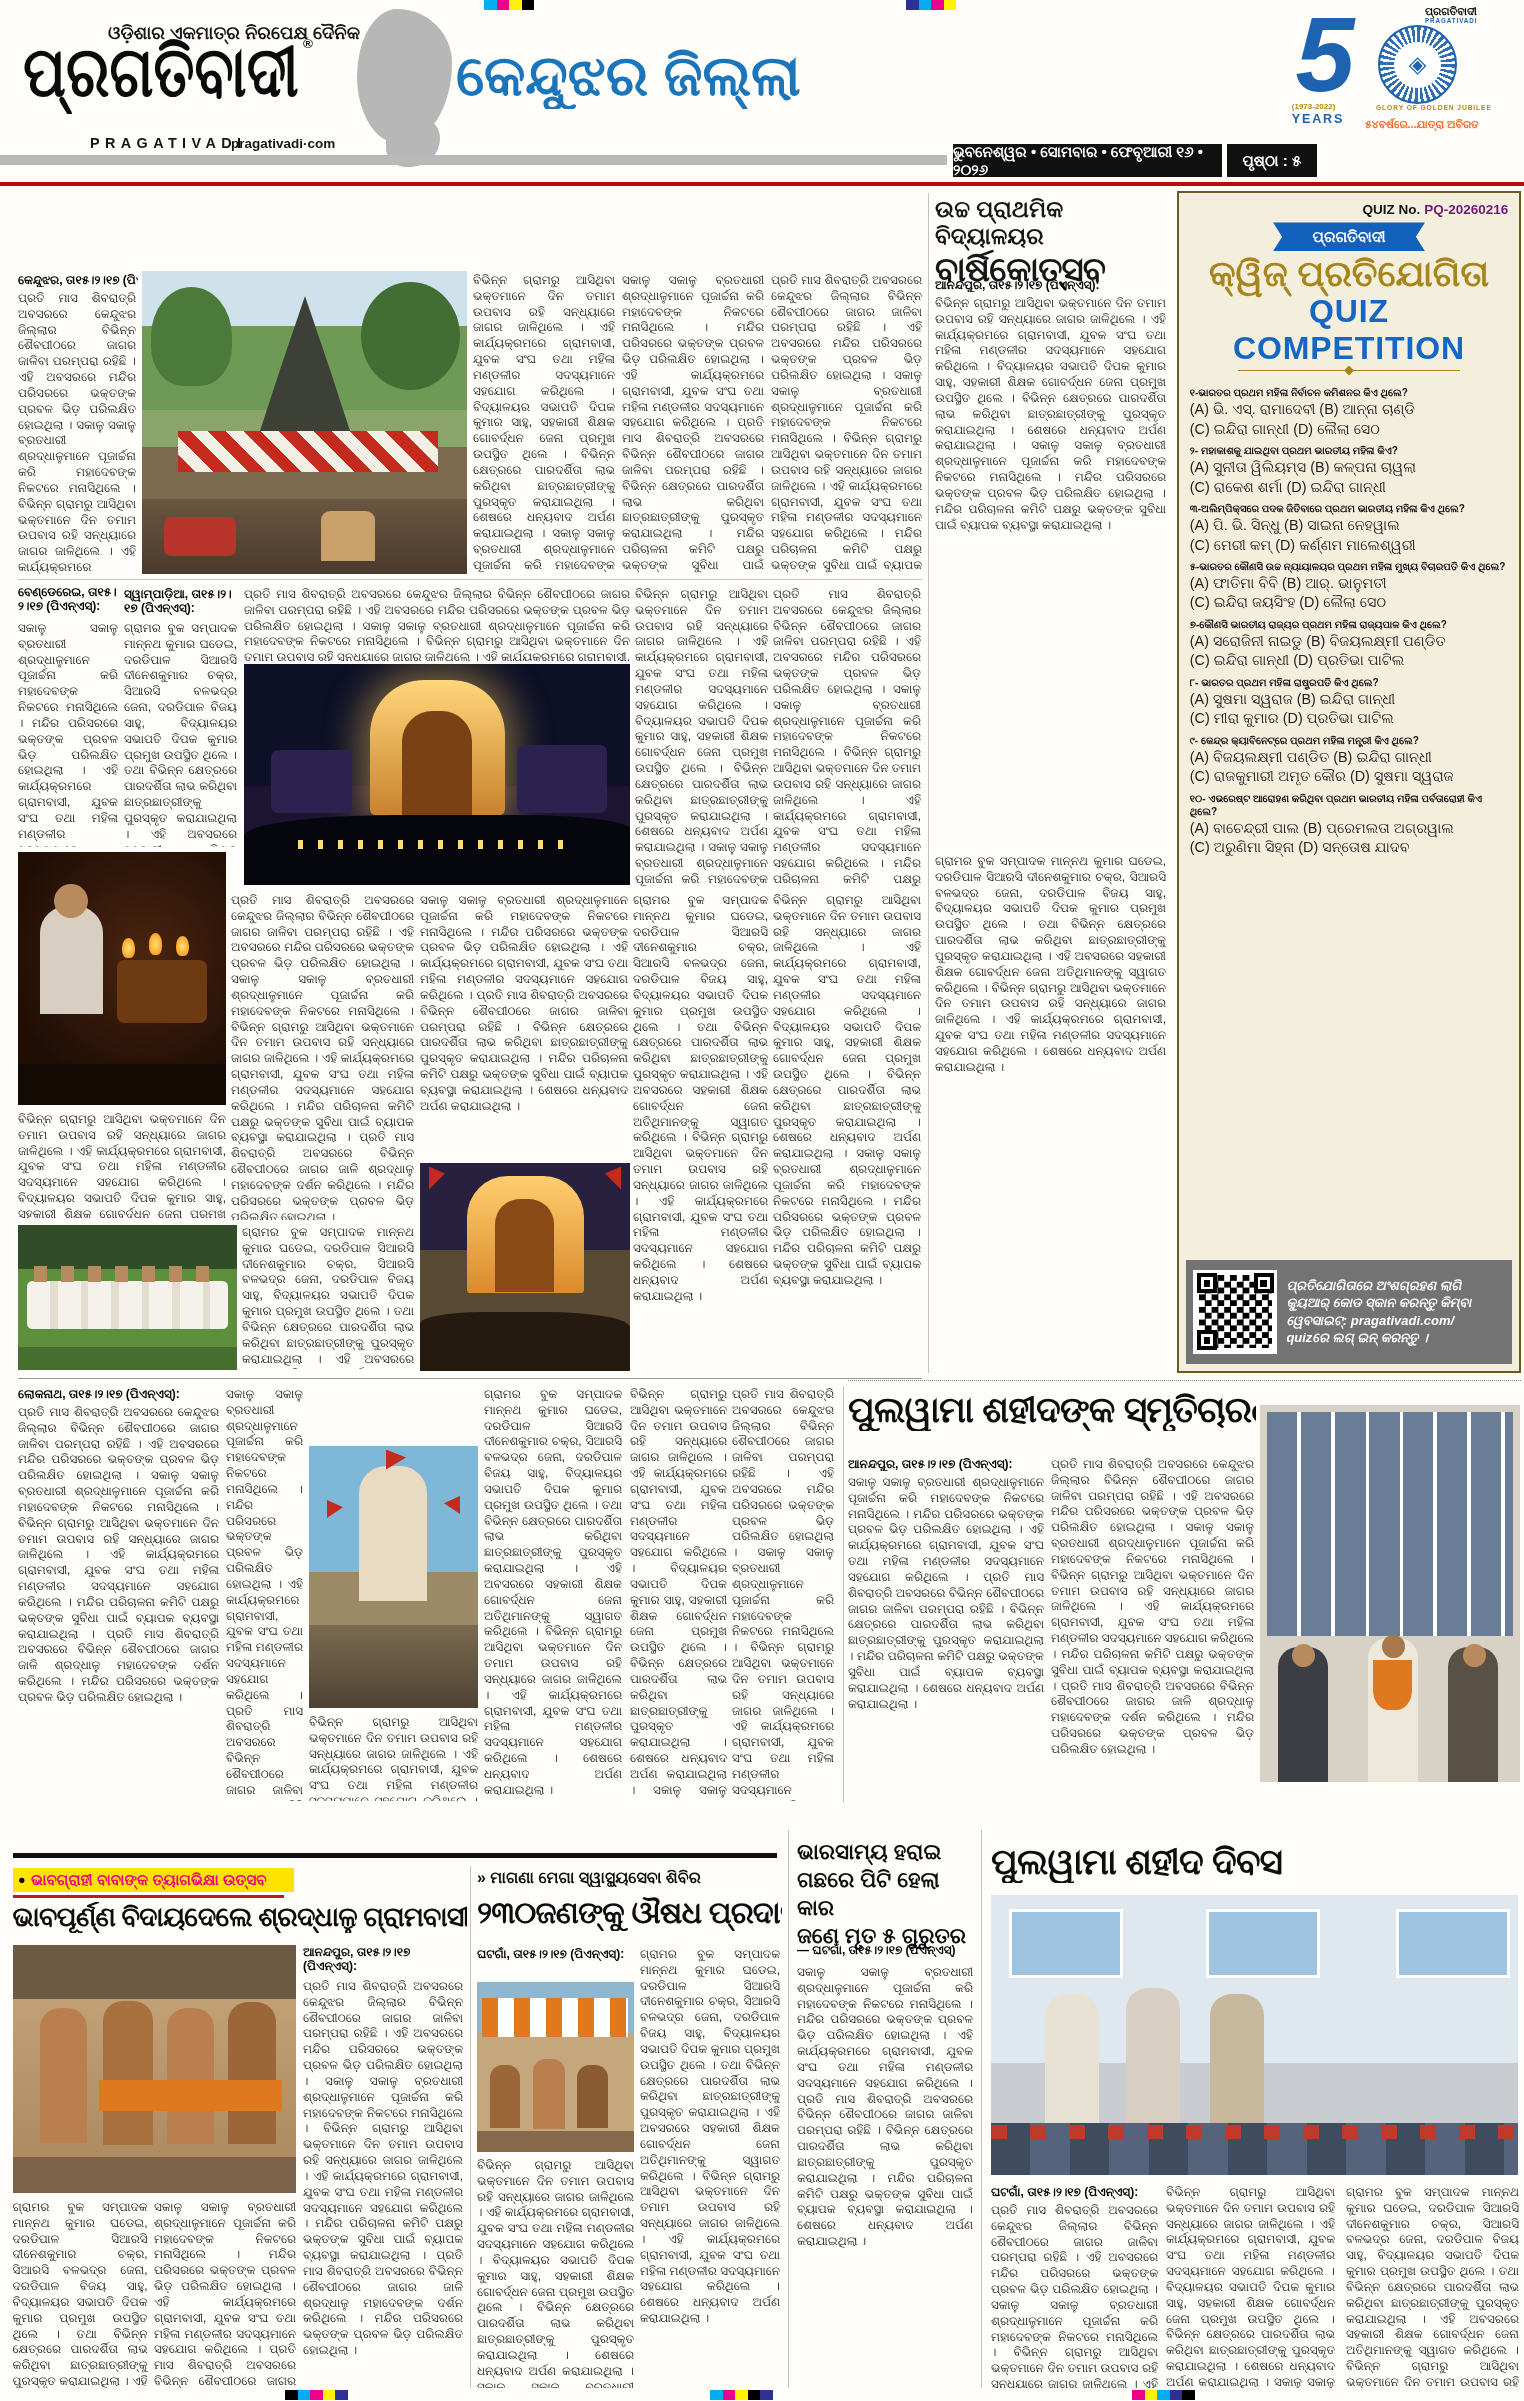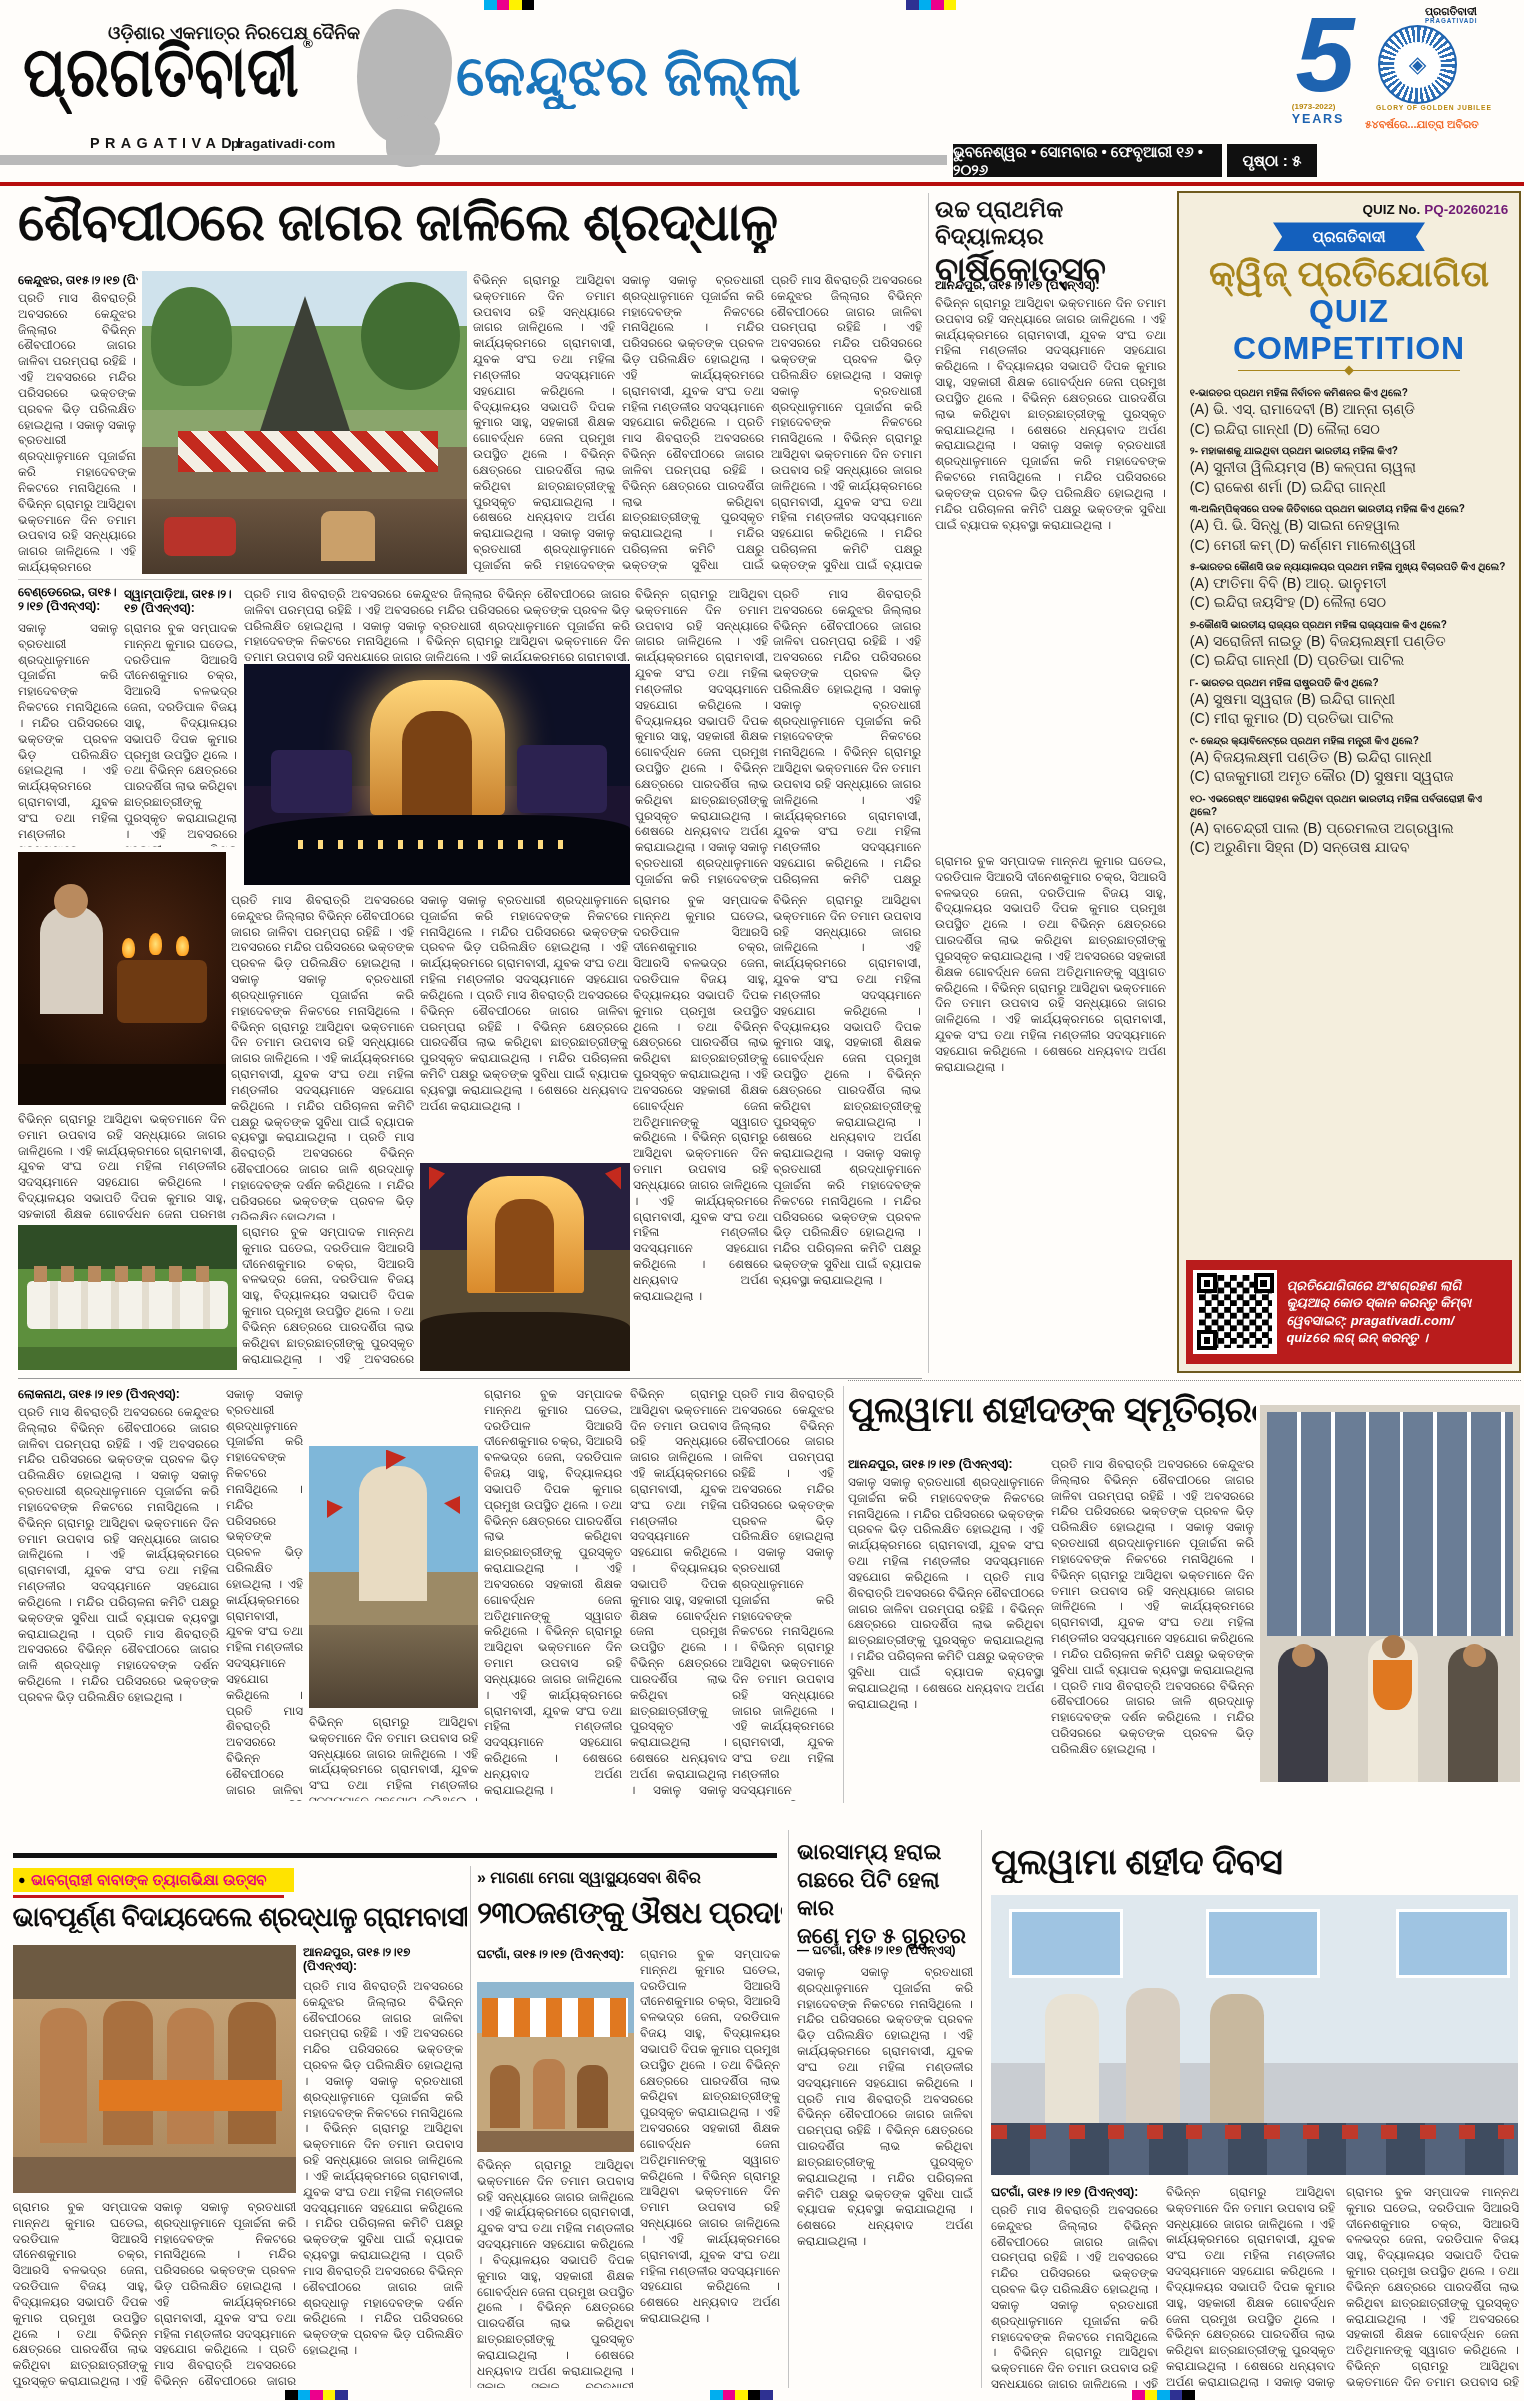--- a/index.html
+++ b/index.html
@@ -26,21 +26,21 @@
           font-weight:bold;font-size:15.2px;padding:5.4px 0;
           clip-path:polygon(0 0,100% 0,94% 50%,100% 100%,0 100%,6% 50%);}
   .qtitle-od{text-align:center;font-size:36px;font-weight:900;color:#a8851c;line-height:1.05;}
   .qtitle-en{text-align:center;font-size:32px;font-weight:900;color:#1566c5;letter-spacing:0.9px;}
   .qdiv{width:70%;margin:3.6px auto 9px auto;border-top:1.8px solid #a8851c;position:relative;height:7.2px;}
   .qdiv:after{content:"";position:absolute;left:50%;top:-4.5px;width:7.2px;height:7.2px;background:#a8851c;
               transform:translateX(-50%) rotate(45deg);}
   .q{margin-bottom:6.3px;}
   .qt{font-size:10px;font-weight:bold;line-height:1.28;color:#0e0e0e;}
   .qo{font-size:14.4px;line-height:1.35;color:#222;}
-  .qfooter{position:absolute;left:7.2px;right:7.2px;bottom:7.2px;height:104px;background:#b91c1c;
+  .qfooter{position:absolute;left:7.2px;right:7.2px;bottom:7.2px;height:104px;background:#737373;
            display:flex;align-items:center;padding:7.2px;box-sizing:border-box;}
   .qr{width:84px;height:84px;background:#fff;position:relative;flex:0 0 84px;margin-right:9px;}
   .qr .pat{position:absolute;inset:5.4px;background:
        repeating-conic-gradient(#000 0 25%,#fff 0 50%);background-size:12.6px 12.6px;}
   .qr .f{position:absolute;width:20px;height:20px;border:4.5px solid #000;background:#fff;box-sizing:border-box;}
   .qr .f:after{content:"";position:absolute;inset:2.7px;background:#000;}
   .qftext{color:#fff;font-size:13px;font-weight:bold;font-style:italic;line-height:1.35;white-space:pre-line;}
   
   .kicker-yellow{background:#ffe300;color:#e6007e;font-weight:bold;font-size:15.2px;
                  display:flex;align-items:center;padding:0 5.4px;}
@@ -95,21 +95,20 @@
     <div class="abs" style="left:1.8px;top:107px;font-size:12.6px;font-weight:900;color:#1e63b0;letter-spacing:1.8px">YEARS</div>
     <div class="abs" style="left:86px;top:99px;font-size:6.7px;font-weight:bold;color:#b8860b;letter-spacing:0.9px">GLORY OF GOLDEN JUBILEE</div>
     <div class="abs" style="left:75px;top:113px;font-size:10.8px;font-weight:bold;color:#f26522">୫୪ବର୍ଷରେ...ଯାତ୍ରା ଅବିରତ</div>
   </div>
 
   <div class="abs" style="left:0;top:155px;width:947px;height:10px;background:#b9b9b9"></div>
   <div class="abs datebar" style="left:953px;top:144px;width:269px;height:33px;font-size:15px">ଭୁବନେଶ୍ୱର • ସୋମବାର • ଫେବୃଆରୀ ୧୬ • ୨୦୨୬</div>
   <div class="abs datebar" style="left:1227px;top:144px;width:90px;height:33px;font-size:15.2px">ପୃଷ୍ଠା : ୫</div>
   <div class="abs" style="left:0;top:182px;width:1525px;height:3.6px;background:#b80d0d"></div>
 
-  <div class="abs hl fit" style="left:18px;top:192px;width:902px;font-size:52px">ଶୈବପୀଠରେ ଜାଗର ଜାଳିଲେ ଶ୍ରଦ୍ଧାଳୁ</div>
 
   <div class="vrule" style="left:928px;top:193px;height:1180px"></div>
   <div class="vrule" style="left:843px;top:1386px;height:417px"></div>
 
   <div class="abs" style="left:935px;top:196px;width:231px;text-align:left">
     <div style="font-size:23px;font-weight:900">ଉଚ୍ଚ ପ୍ରାଥମିକ ବିଦ୍ୟାଳୟର</div>
     <div style="font-size:34px;font-weight:900;letter-spacing:-0.9px">ବାର୍ଷିକୋତ୍ସବ</div>
   </div>
   <div class="dl" style="left:935px;top:278px;width:231px">ଆନନ୍ଦପୁର, ତା୧୫।୨।୧୭ (ପିଏନ୍ଏସ୍):</div>
   <div class="col" style="left:935px;top:296px;width:231px;height:499px">ବିଭିନ୍ନ ଗ୍ରାମରୁ ଆସିଥିବା ଭକ୍ତମାନେ ଦିନ ତମାମ ଉପବାସ ରହି ସନ୍ଧ୍ୟାରେ ଜାଗର ଜାଳିଥିଲେ । ଏହି କାର୍ଯ୍ୟକ୍ରମରେ ଗ୍ରାମବାସୀ, ଯୁବକ ସଂଘ ତଥା ମହିଳା ମଣ୍ଡଳୀର ସଦସ୍ୟମାନେ ସହଯୋଗ କରିଥିଲେ । ବିଦ୍ୟାଳୟର ସଭାପତି ଦିପକ କୁମାର ସାହୁ, ସହକାରୀ ଶିକ୍ଷକ ଗୋବର୍ଦ୍ଧନ ଜେନା ପ୍ରମୁଖ ଉପସ୍ଥିତ ଥିଲେ । ବିଭିନ୍ନ କ୍ଷେତ୍ରରେ ପାରଦର୍ଶିତା ଲାଭ କରିଥିବା ଛାତ୍ରଛାତ୍ରୀଙ୍କୁ ପୁରସ୍କୃତ କରାଯାଇଥିଲା । ଶେଷରେ ଧନ୍ୟବାଦ ଅର୍ପଣ କରାଯାଇଥିଲା । ସକାଳୁ ସକାଳୁ ବ୍ରତଧାରୀ ଶ୍ରଦ୍ଧାଳୁମାନେ ପୂଜାର୍ଚ୍ଚନା କରି ମହାଦେବଙ୍କ ନିକଟରେ ମନାସିଥିଲେ । ମନ୍ଦିର ପରିସରରେ ଭକ୍ତଙ୍କ ପ୍ରବଳ ଭିଡ଼ ପରିଲକ୍ଷିତ ହୋଇଥିଲା । ମନ୍ଦିର ପରିଚାଳନା କମିଟି ପକ୍ଷରୁ ଭକ୍ତଙ୍କ ସୁବିଧା ପାଇଁ ବ୍ୟାପକ ବ୍ୟବସ୍ଥା କରାଯାଇଥିଲା ।</div>

